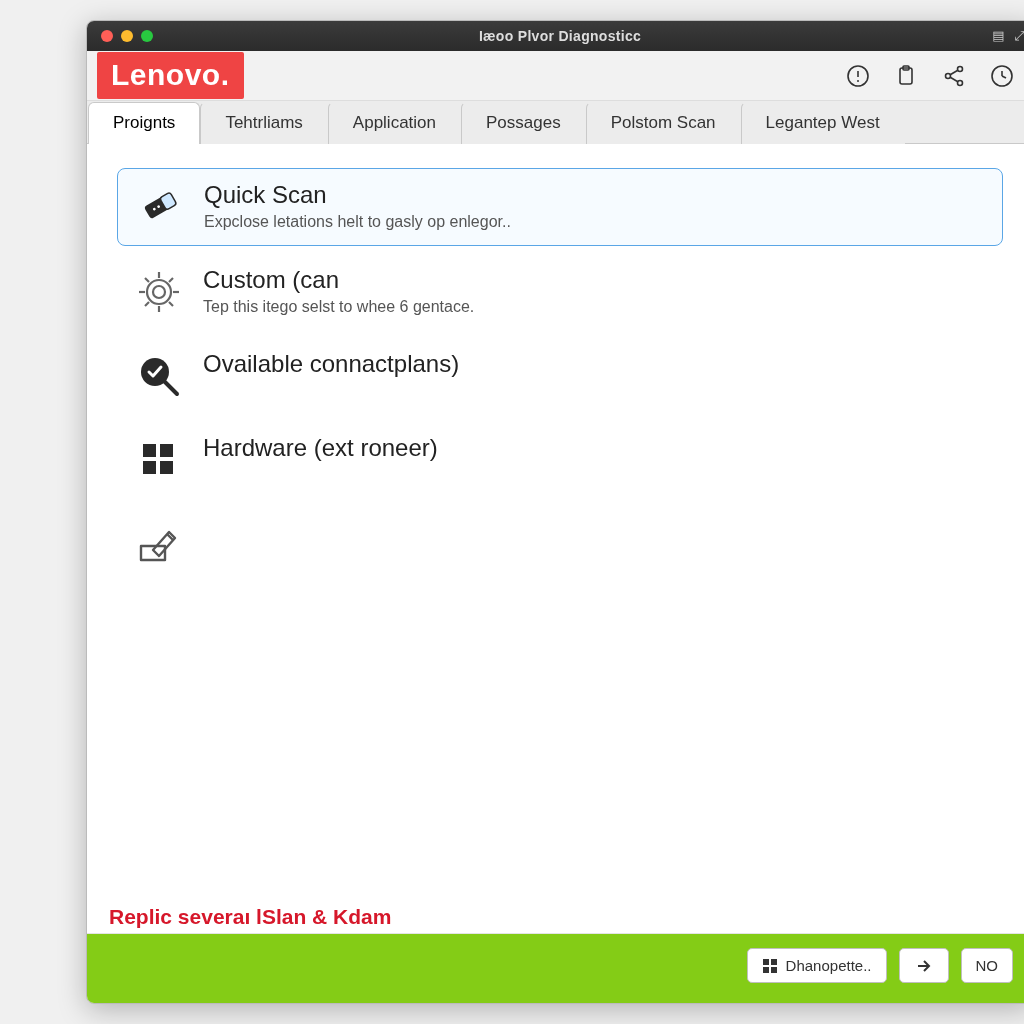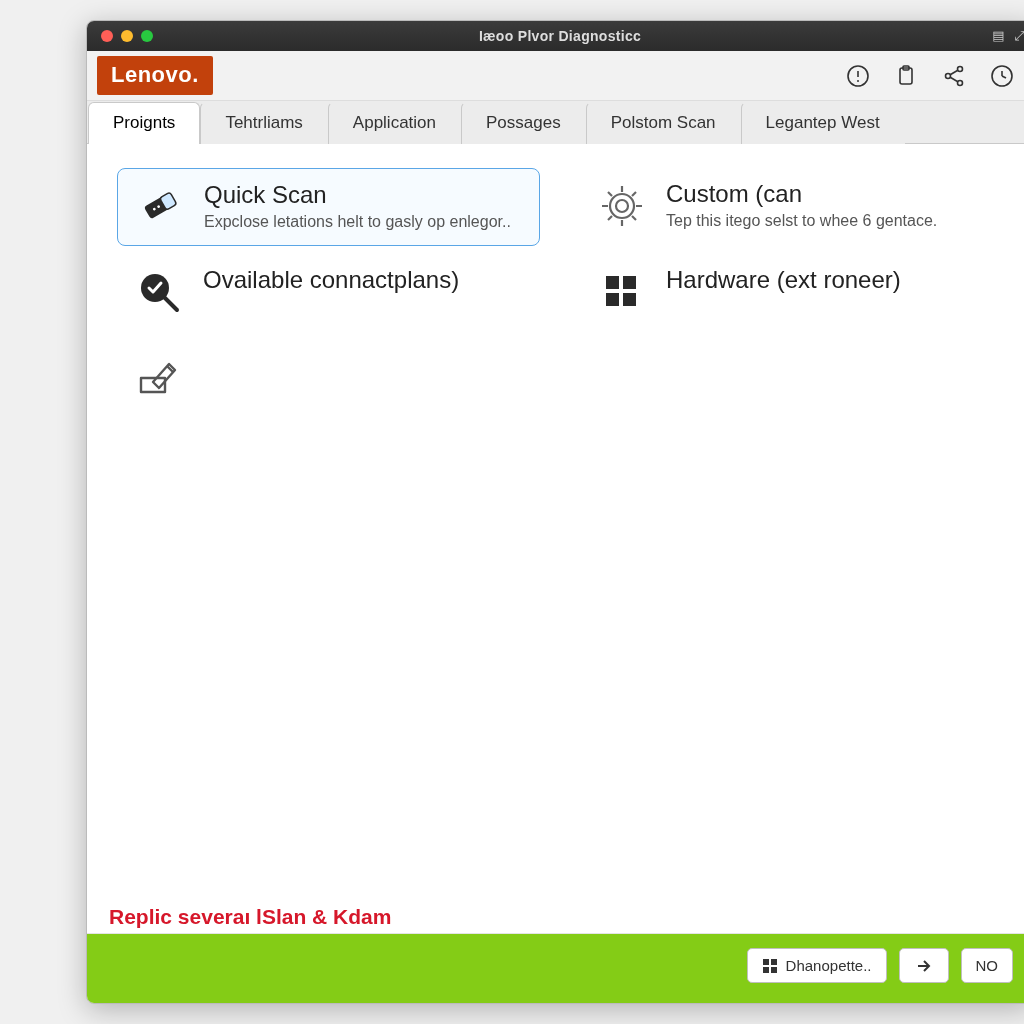--- a/index.html
+++ b/index.html
@@ -23,21 +23,21 @@
 .titletext { position:absolute; left:0; right:0; text-align:center; font-size:14px; font-weight:600; letter-spacing:.3px; }
 .titlectrl { position:absolute; right:8px; display:flex; gap:10px; color:#ccc; font-size:13px; }
 .titlectrl span{cursor:pointer;}
 
 
 .header {
   height:50px; background:#f2f2f2; border-bottom:1px solid #ddd;
   display:flex; align-items:center; justify-content:space-between; padding:0 18px 0 10px; flex:0 0 auto;
 }
 .logo {
-  background:#c2410c; color:#fff; font-weight:700; font-size:22px;
+  background:#ef4444; color:#fff; font-weight:700; font-size:30px;
   padding:6px 14px 7px; letter-spacing:.5px; border-radius:2px;
 }
 .header-icons { display:flex; gap:22px; align-items:center; }
 .hicon { width:26px; height:26px; display:flex; align-items:center; justify-content:center; cursor:pointer; color:#333; }
 .hicon svg{width:24px;height:24px;stroke:#333;fill:none;stroke-width:1.6;}
 
 
 .tabs {
   display:flex; padding-left:1px; background:#ececec; border-bottom:1px solid #c9c9c9; flex:0 0 auto;
 }
@@ -46,21 +46,21 @@
   border:1px solid transparent; border-bottom:none; position:relative; top:1px;
   background:#ececec; border-radius:6px 6px 0 0;
 }
 .tab.active {
   background:#fff; border-color:#c9c9c9; color:#000;
 }
 .tab + .tab { border-left:1px solid #c9c9c9; }
 
 
 .content { flex:1; padding:24px 30px; background:#fff; overflow:auto; }
-.grid { display:grid; grid-template-columns:1fr 1fr; gap:8px 40px; }
+.grid { display:grid; grid-template-columns:1fr; gap:8px 40px; }
 .card {
   display:flex; gap:18px; padding:12px 16px; border-radius:8px; cursor:pointer;
   align-items:flex-start;
 }
 .card.selected { border:1.5px solid #5aa6e6; background:#f6fbff; }
 .card-icon { width:52px; height:52px; flex:0 0 auto; display:flex; align-items:center; justify-content:center; }
 .card-icon svg{width:48px;height:48px;}
 .card-title { font-size:24px; color:#222; margin-bottom:4px; }
 .card-desc { font-size:16px; color:#555; }
 

